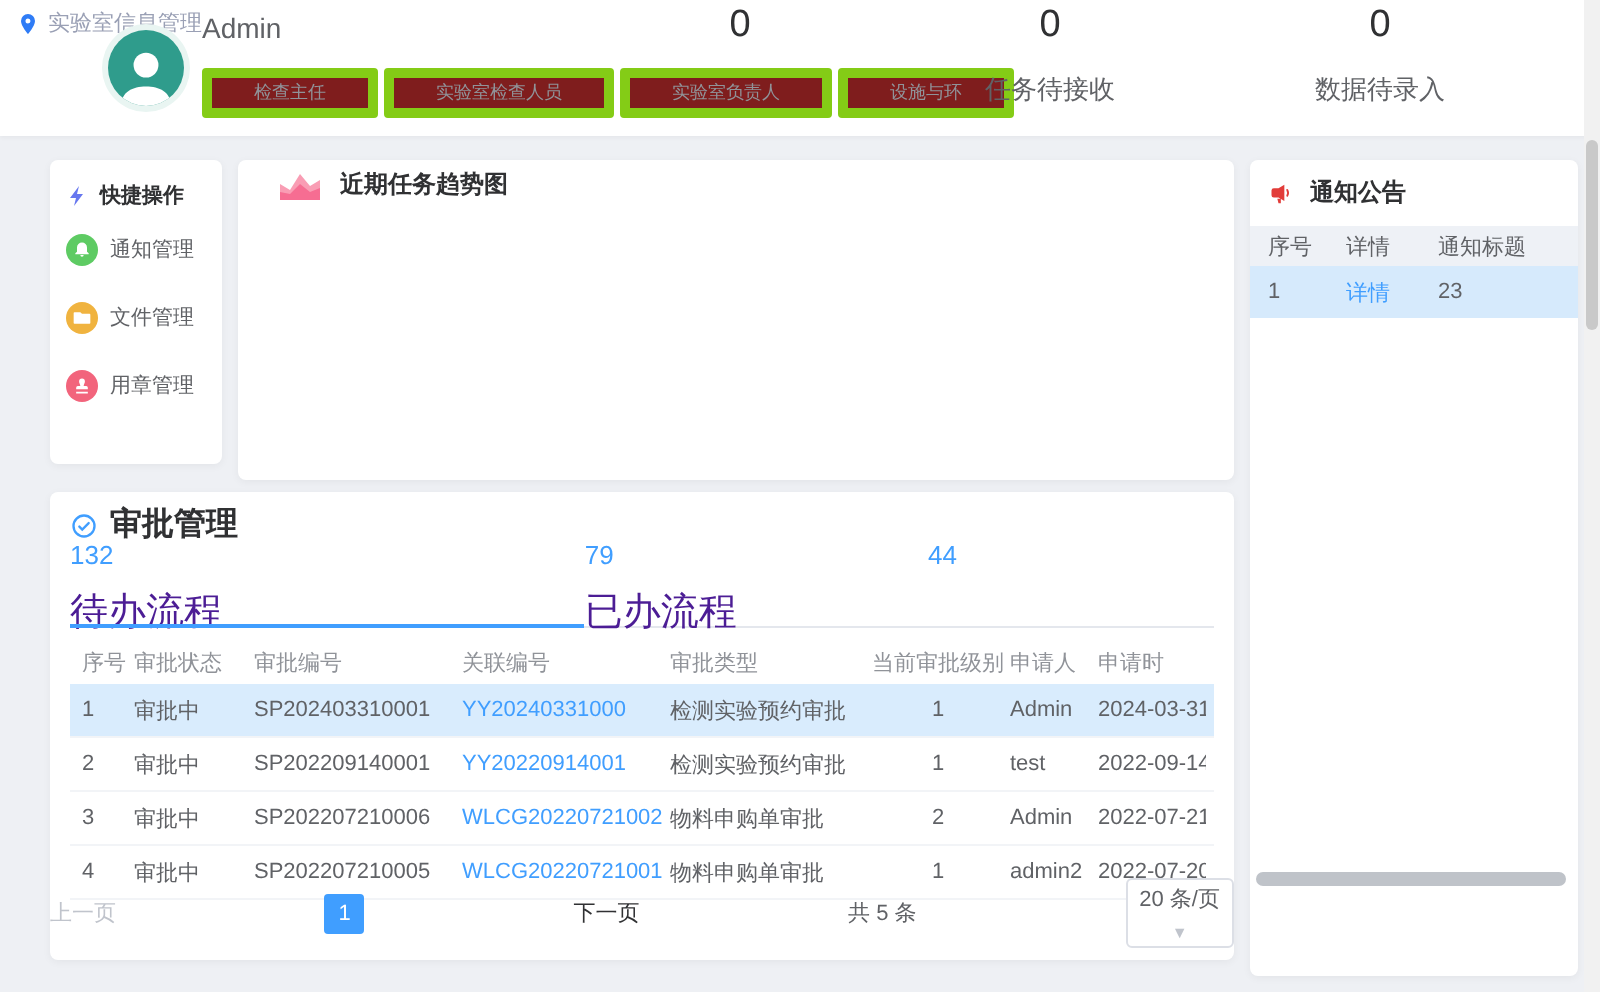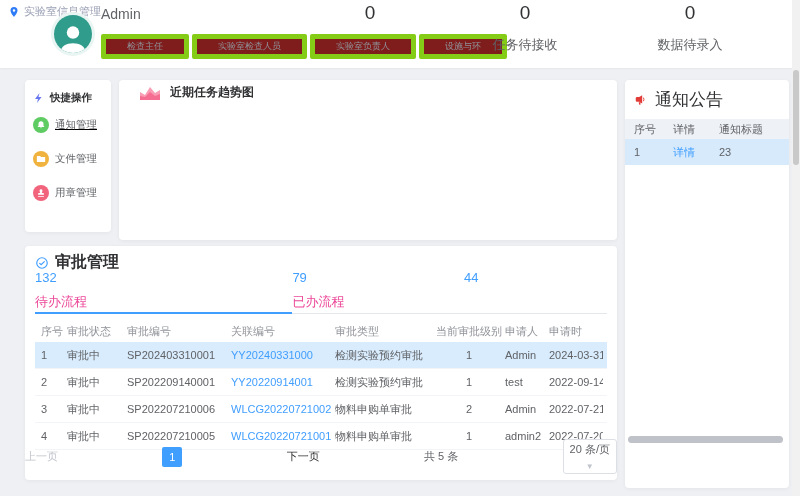--- a/index.html
+++ b/index.html
@@ -18,49 +18,49 @@
   .stat .v { font-size:19px; color:#303133; }
   .stat .l { font-size:13px; color:#606266; margin-top:12px; }
 
   
   .card { position:absolute; background:#fff; border-radius:4px; box-shadow:0 1px 4px rgba(0,0,0,0.05); }
 
   
   .card-quick { left:25px; top:80px; width:86px; height:152px; }
   .q-head { display:flex; align-items:center; gap:5px; padding:11px 0 0 8px; font-size:10.5px; font-weight:bold; color:#303133; }
   .q-item { position:absolute; left:8px; display:flex; align-items:center; gap:6px; cursor:pointer; }
-  .q-item.i0 { top:37px;text-decoration:underline; } .q-item.i1 { top:71px; } .q-item.i2 { top:105px; }
+  .q-item.i0 { top:37px; } .q-item.i1 { top:71px; } .q-item.i2 { top:105px; }
   .ci { width:16px; height:16px; border-radius:50%; display:flex; align-items:center; justify-content:center; flex:0 0 16px; }
   .ci-green { background:#5ecb63; } .ci-orange { background:#f0b33f; } .ci-red { background:#f2647c; }
   .q-lbl { font-size:10.5px; color:#606266; white-space:nowrap; }
 
   
   .card-trend { left:119px; top:80px; width:498px; height:160px; }
   .t-head { display:flex; align-items:flex-start; gap:8px; padding:4px 0 0 19px; }
   .t-title { font-size:12px; color:#303133; font-weight:bold; }
 
   
   .card-notice { left:625px; top:80px; width:164px; height:408px; }
   .n-head { display:flex; align-items:center; gap:6px; padding:8px 0 0 8px; }
-  .n-title { font-size:17px; color:#303133; font-weight:normal; }
+  .n-title { font-size:12px; color:#303133; font-weight:bold; }
   .n-table { margin-top:8px; font-size:11px; }
   .n-thr { display:flex; background:#eef1f6; height:20px; align-items:center; color:#606266; }
   .n-tr { display:flex; background:#d6eafc; height:26px; align-items:center; color:#606266; cursor:pointer; }
   .n-c0 { width:48px; padding-left:9px; } .n-c1 { width:46px; } .n-c2 { width:64px; }
   .hbar { position:absolute; left:3px; top:356px; width:155px; height:7px; background:#bfc3c9; border-radius:4px; cursor:pointer; }
 
   
   .card-appr { left:25px; top:246px; width:592px; height:234px; }
   .a-head { display:flex; align-items:center; gap:6px; padding:6px 0 0 10px; }
   .a-title { font-size:16px; color:#303133; font-weight:bold; }
   .tabs { position:absolute; left:10px; right:10px; top:22px; height:46px; display:flex; border-bottom:1px solid #e4e7ed; }
   .tab { text-align:left; padding-top:2px; cursor:pointer; position:relative; }
   .tab.t0 { width:45%; } .tab.t1 { width:30%; } .tab.t2 { width:25%; }
   .tab .cnt { font-size:13px; color:#409EFF; }
-  .tab .lbl { font-size:13px; color:#ec4899; margin-top:8px; }
+  .tab .lbl { font-size:19px; color:#4c1d95; margin-top:8px; }
   .tab.active::after { content:""; position:absolute; left:0; right:0; bottom:-1px; height:2px; background:#409EFF; }
 
   .tbl { position:absolute; left:10px; right:10px; top:74px; font-size:11px; }
   .thr { display:flex; height:22px; align-items:center; color:#909399; }
   .trw { display:flex; height:27px; align-items:center; color:#606266; border-bottom:1px solid #f2f4f7; cursor:pointer; }
   .trw.hl { background:#d9ecfd; }
   .c0 { width:32px; padding-left:6px; } .c1 { width:60px; } .c2 { width:104px; } .c3 { width:104px; }
   .c4 { width:98px; } .c5 { width:72px; text-align:center; } .c6 { width:44px; } .c7 { width:54px; white-space:nowrap; overflow:hidden; }
   .link { color:#409EFF; cursor:pointer; }
 

